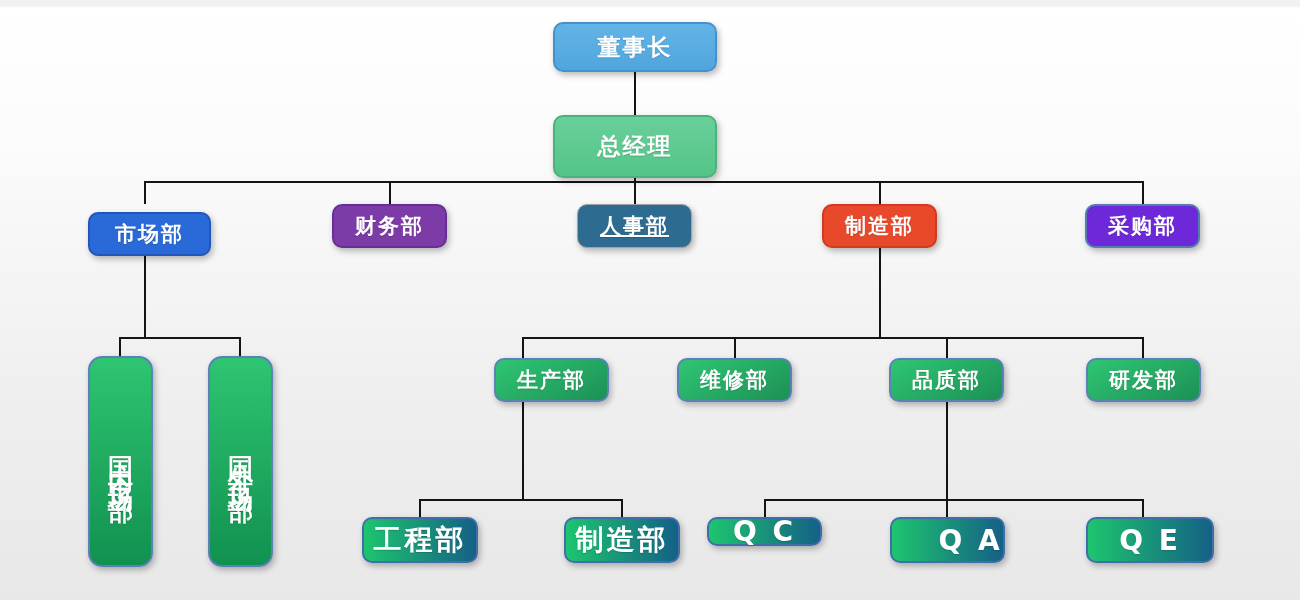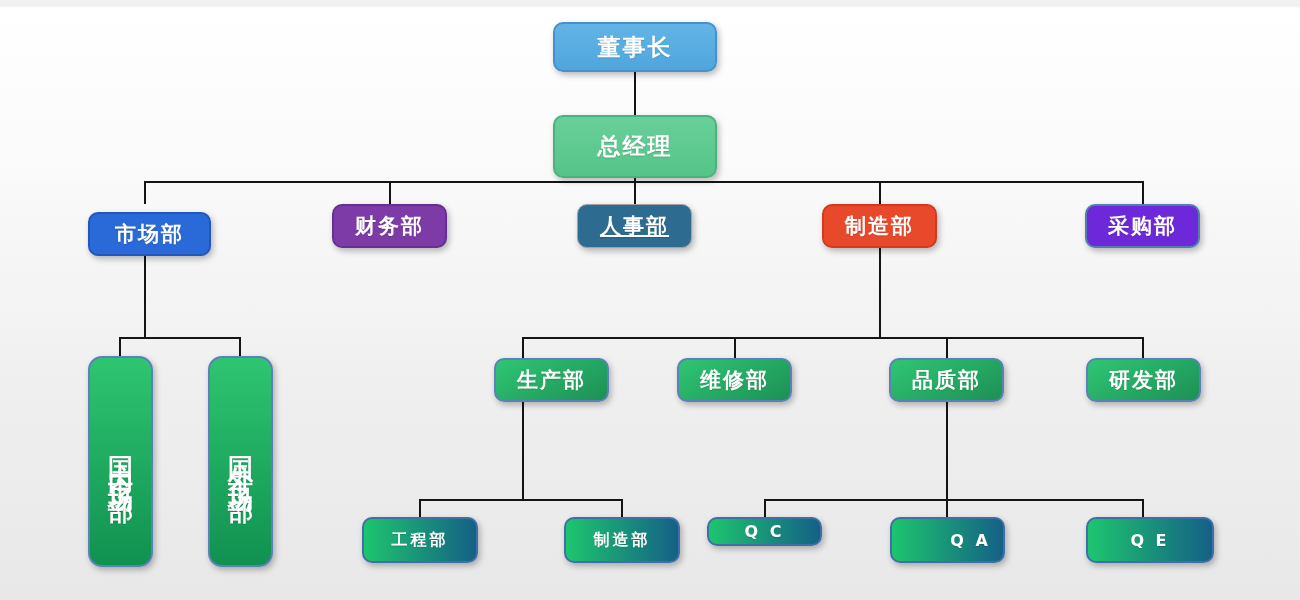--- a/index.html
+++ b/index.html
@@ -19,21 +19,21 @@
   .lv1{font-size:23px;}
   .lv3,.lv4,.lv5{font-size:21px;}
   .chairman{background:linear-gradient(180deg,#63b4e6,#4fa6dd);border:2px solid #4690cd;}
   .gm{background:linear-gradient(180deg,#68d09a,#55c487);border:2px solid #4bb27c;}
   .blue{background:#2a6ad8;border:2px solid #2256ba;}
   .purple{background:#7c3ba7;border:2px solid #672f93;}
   .teal{background:#2d6b90;border:1px solid #a3a3a3;text-decoration:underline;}
   .red{background:#e8492b;border:2px solid #d23a1f;}
   .dkgreen{background:#6d28d9;border:2px solid #547cb2;}
   .green{background:linear-gradient(150deg,#2fc674 0%,#1c9055 100%);border:2px solid #5b82b7;}
-  .grad{background:linear-gradient(90deg,#1dc56e 0%,#156086 100%);border:2px solid #3f6ea8;letter-spacing:3px;font-size:16px;}
+  .grad{background:linear-gradient(90deg,#1dc56e 0%,#156086 100%);border:2px solid #3f6ea8;letter-spacing:3px;font-size:28px;}
   .vgreen{
     background:linear-gradient(180deg,#2ec571 0%,#119150 100%);
     border:2px solid #5b82b7;border-radius:14px;
     writing-mode:vertical-rl;text-orientation:upright;
     font-size:25px;letter-spacing:10px;
   }
   .vline,.hline{position:absolute;background:#141414;}
   .vline{width:2px;}
   .hline{height:2px;}
 </style>

